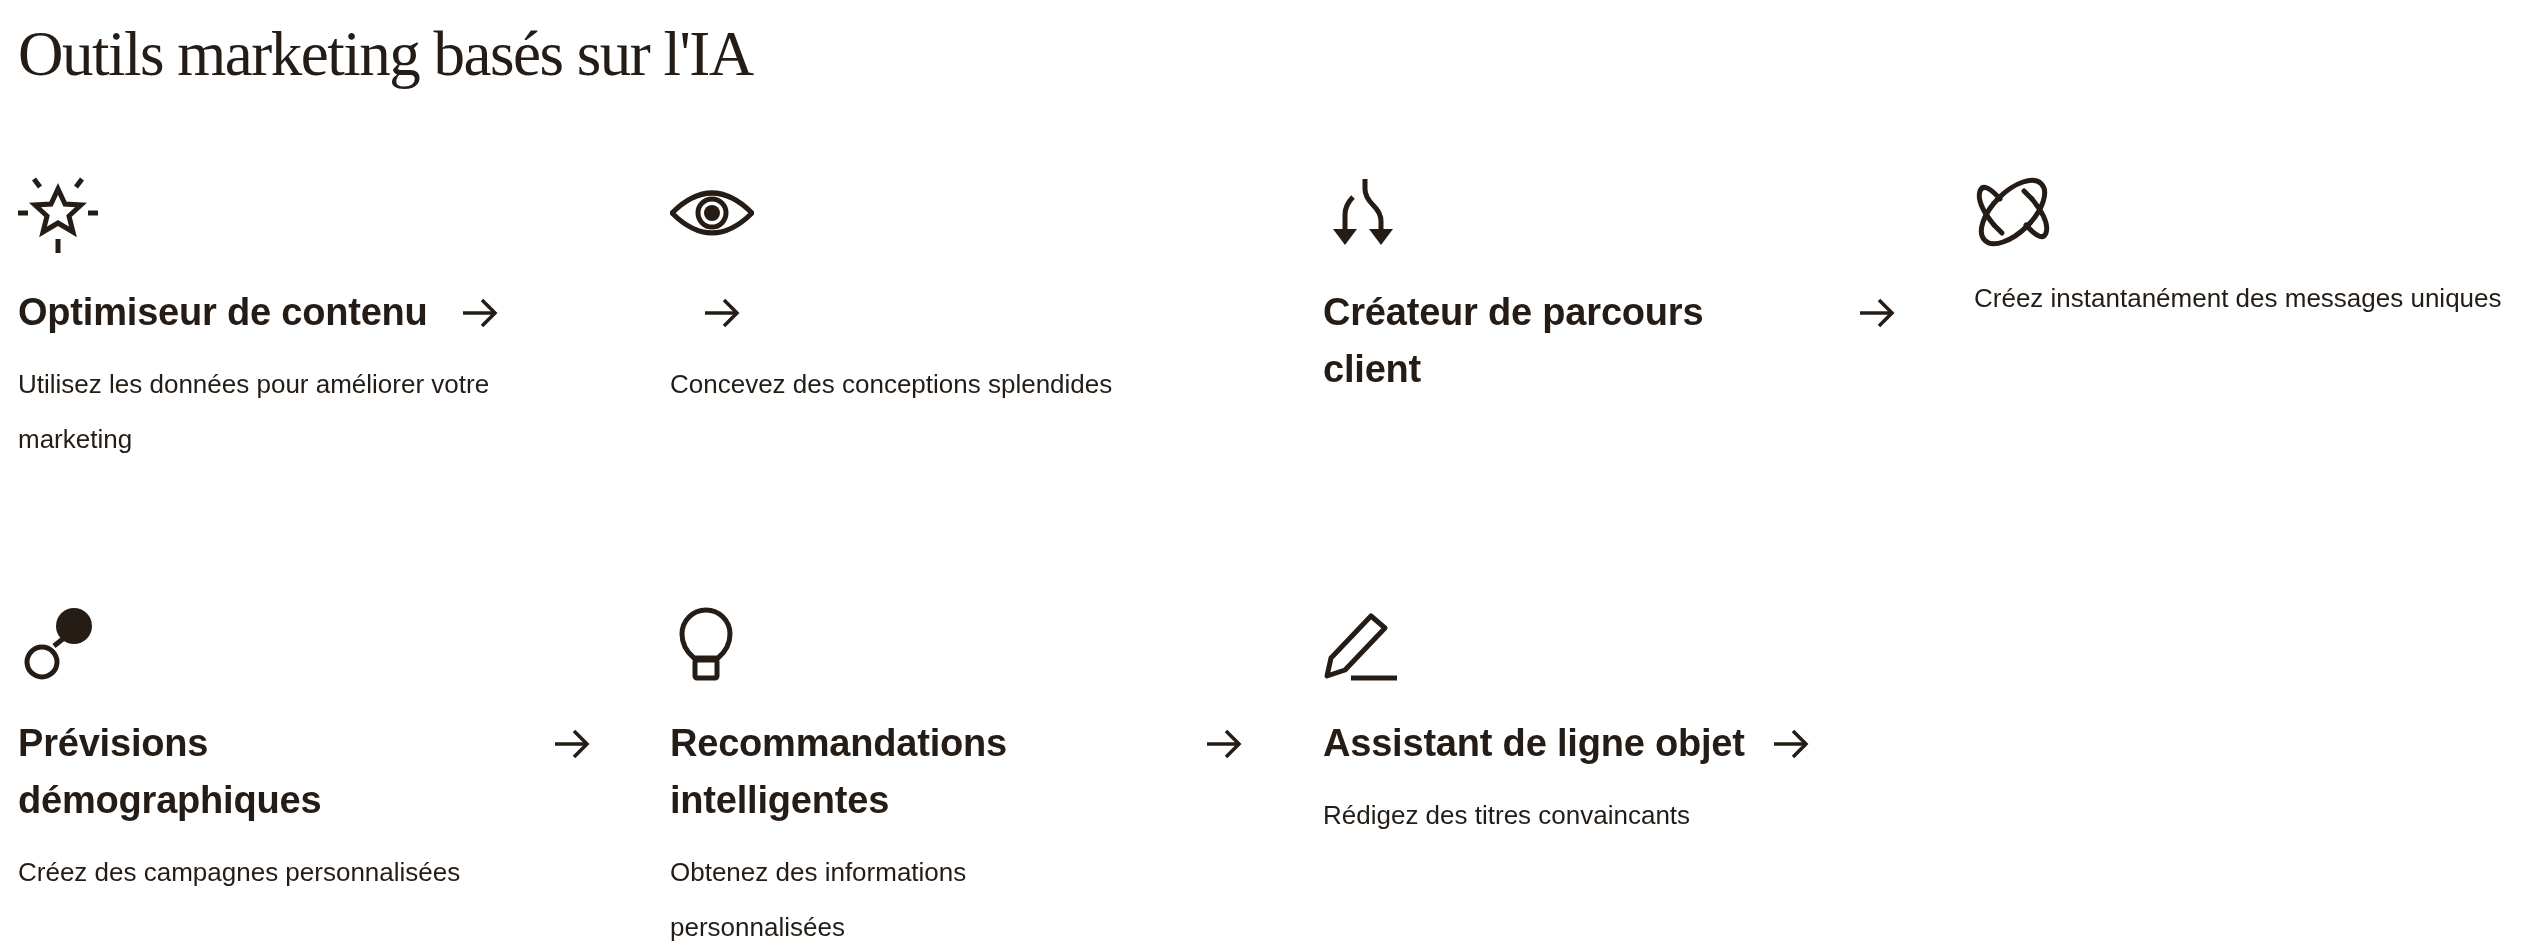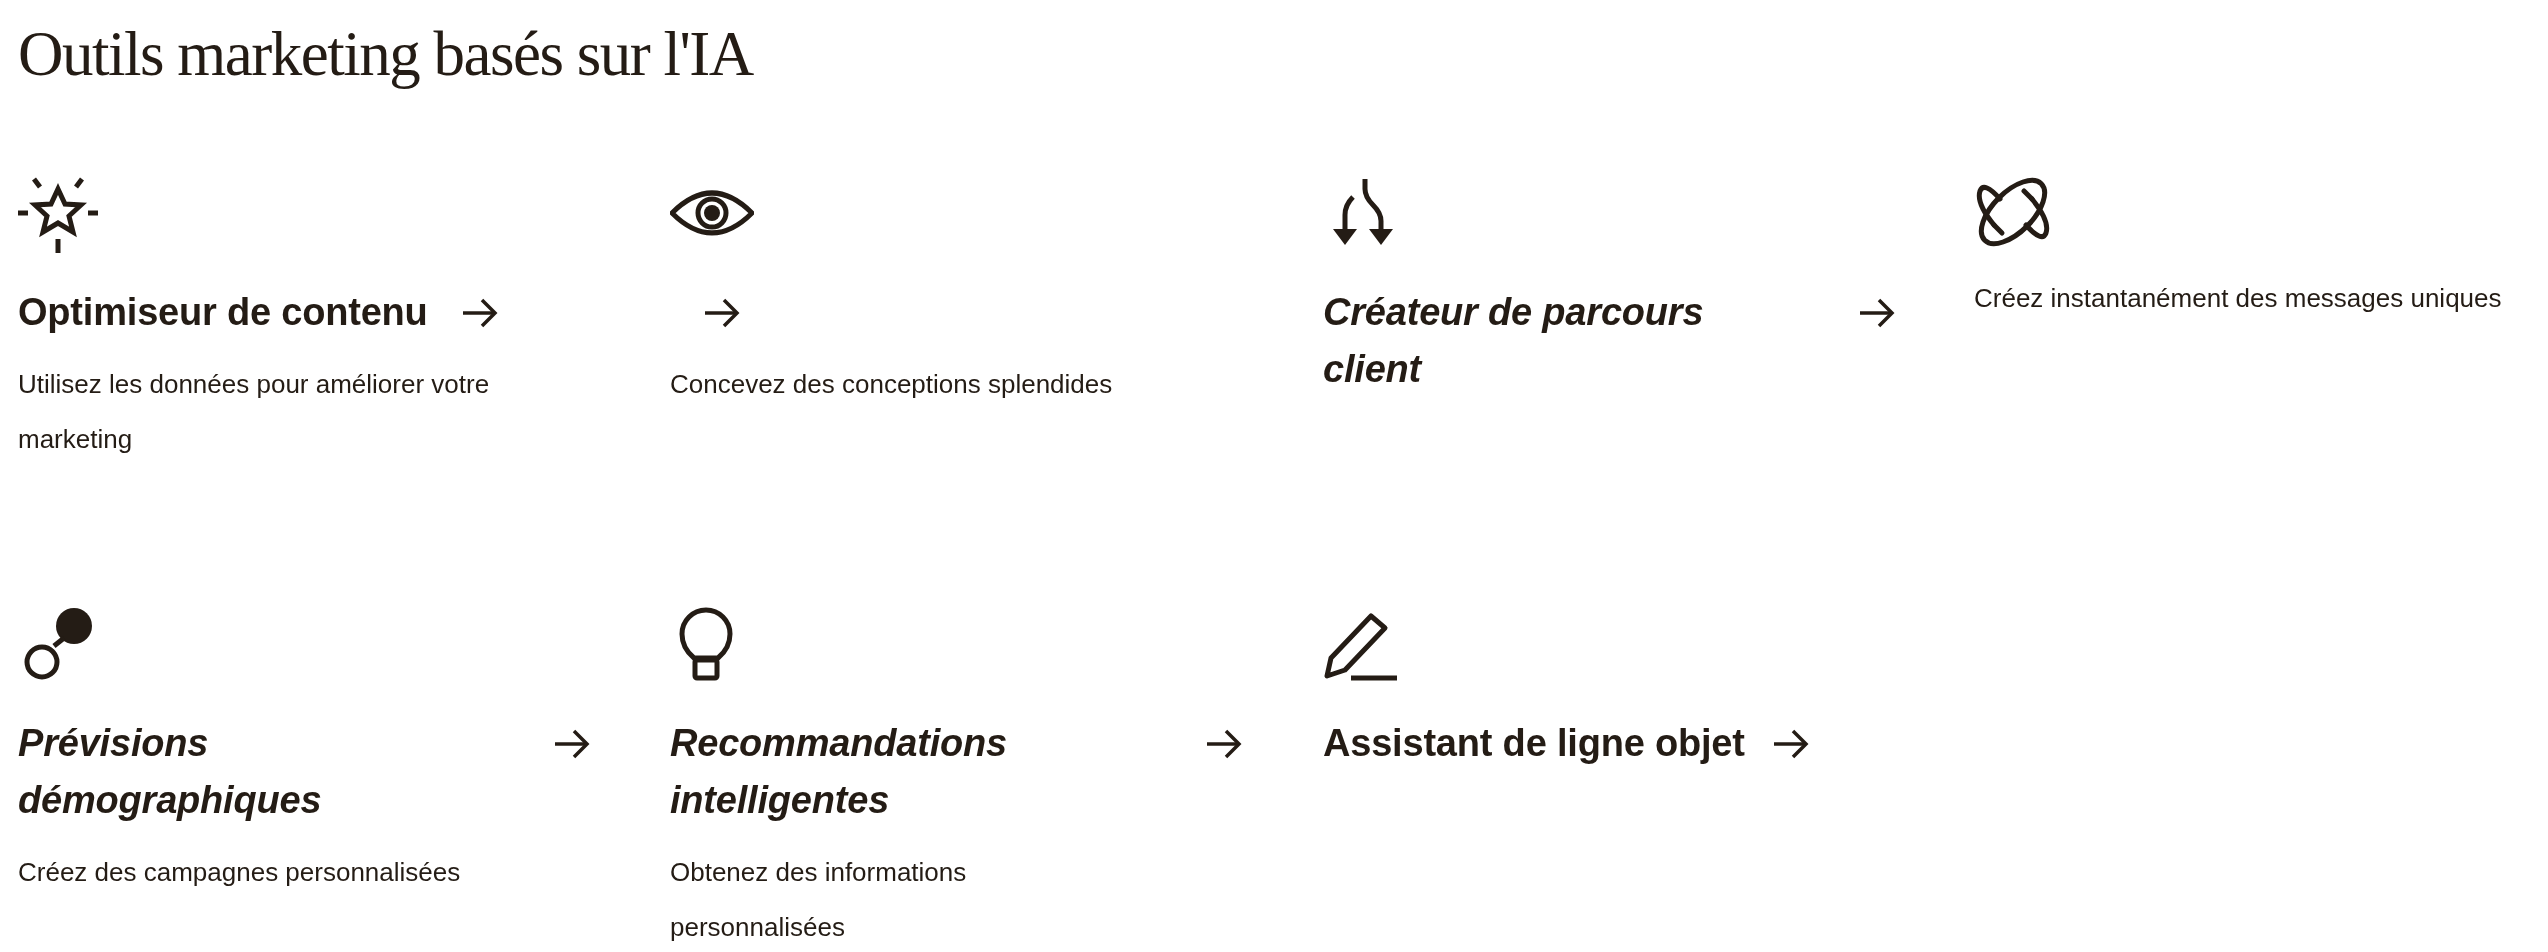--- a/index.html
+++ b/index.html
@@ -23,21 +23,21 @@
   .card .icon svg { display: block; }
   .card .head {
     display: flex; align-items: flex-start; margin-top: 29px;
     text-decoration: none; color: #241c15; cursor: pointer;
   }
   .card .head .label {
     font-size: 38px; line-height: 57px; font-weight: 700;
     letter-spacing: -0.2px;
   }
   .card .head.wrap .label { flex: 1 1 auto; max-width: 480px; }
-  .card .head.wrap { justify-content: space-between; font-style: italic; }
+  .card .head.wrap { justify-content: space-between; }
   .card .head .arrow {
     flex: 0 0 auto; margin-left: 34px; width: 36px; height: 57px;
     display: flex; align-items: center;
   }
   .card .head.underlined .label { text-decoration: underline; text-decoration-thickness: 3px; text-underline-offset: 6px; }
   .card .desc {
     margin-top: 16px; font-size: 26px; line-height: 55px; font-weight: 400; color: #241c15;
   }
 </style>
 </head>
@@ -168,13 +168,14 @@
   </span>
   <a class="head">
     <span class="label">Assistant de ligne objet</span>
     <span class="arrow" style="margin-left:28px;">
       <svg width="36" height="32" viewBox="0 0 36 32" fill="none" stroke="#241c15" stroke-width="3.5">
           <line x1="1" y1="16" x2="33" y2="16"></line>
           <polyline points="20,3 33,16 20,29"></polyline>
         </svg>
     </span>
   </a>
+  <div class="desc">Rédigez des titres convaincants</div>
 </div>
 
 </body></html>

